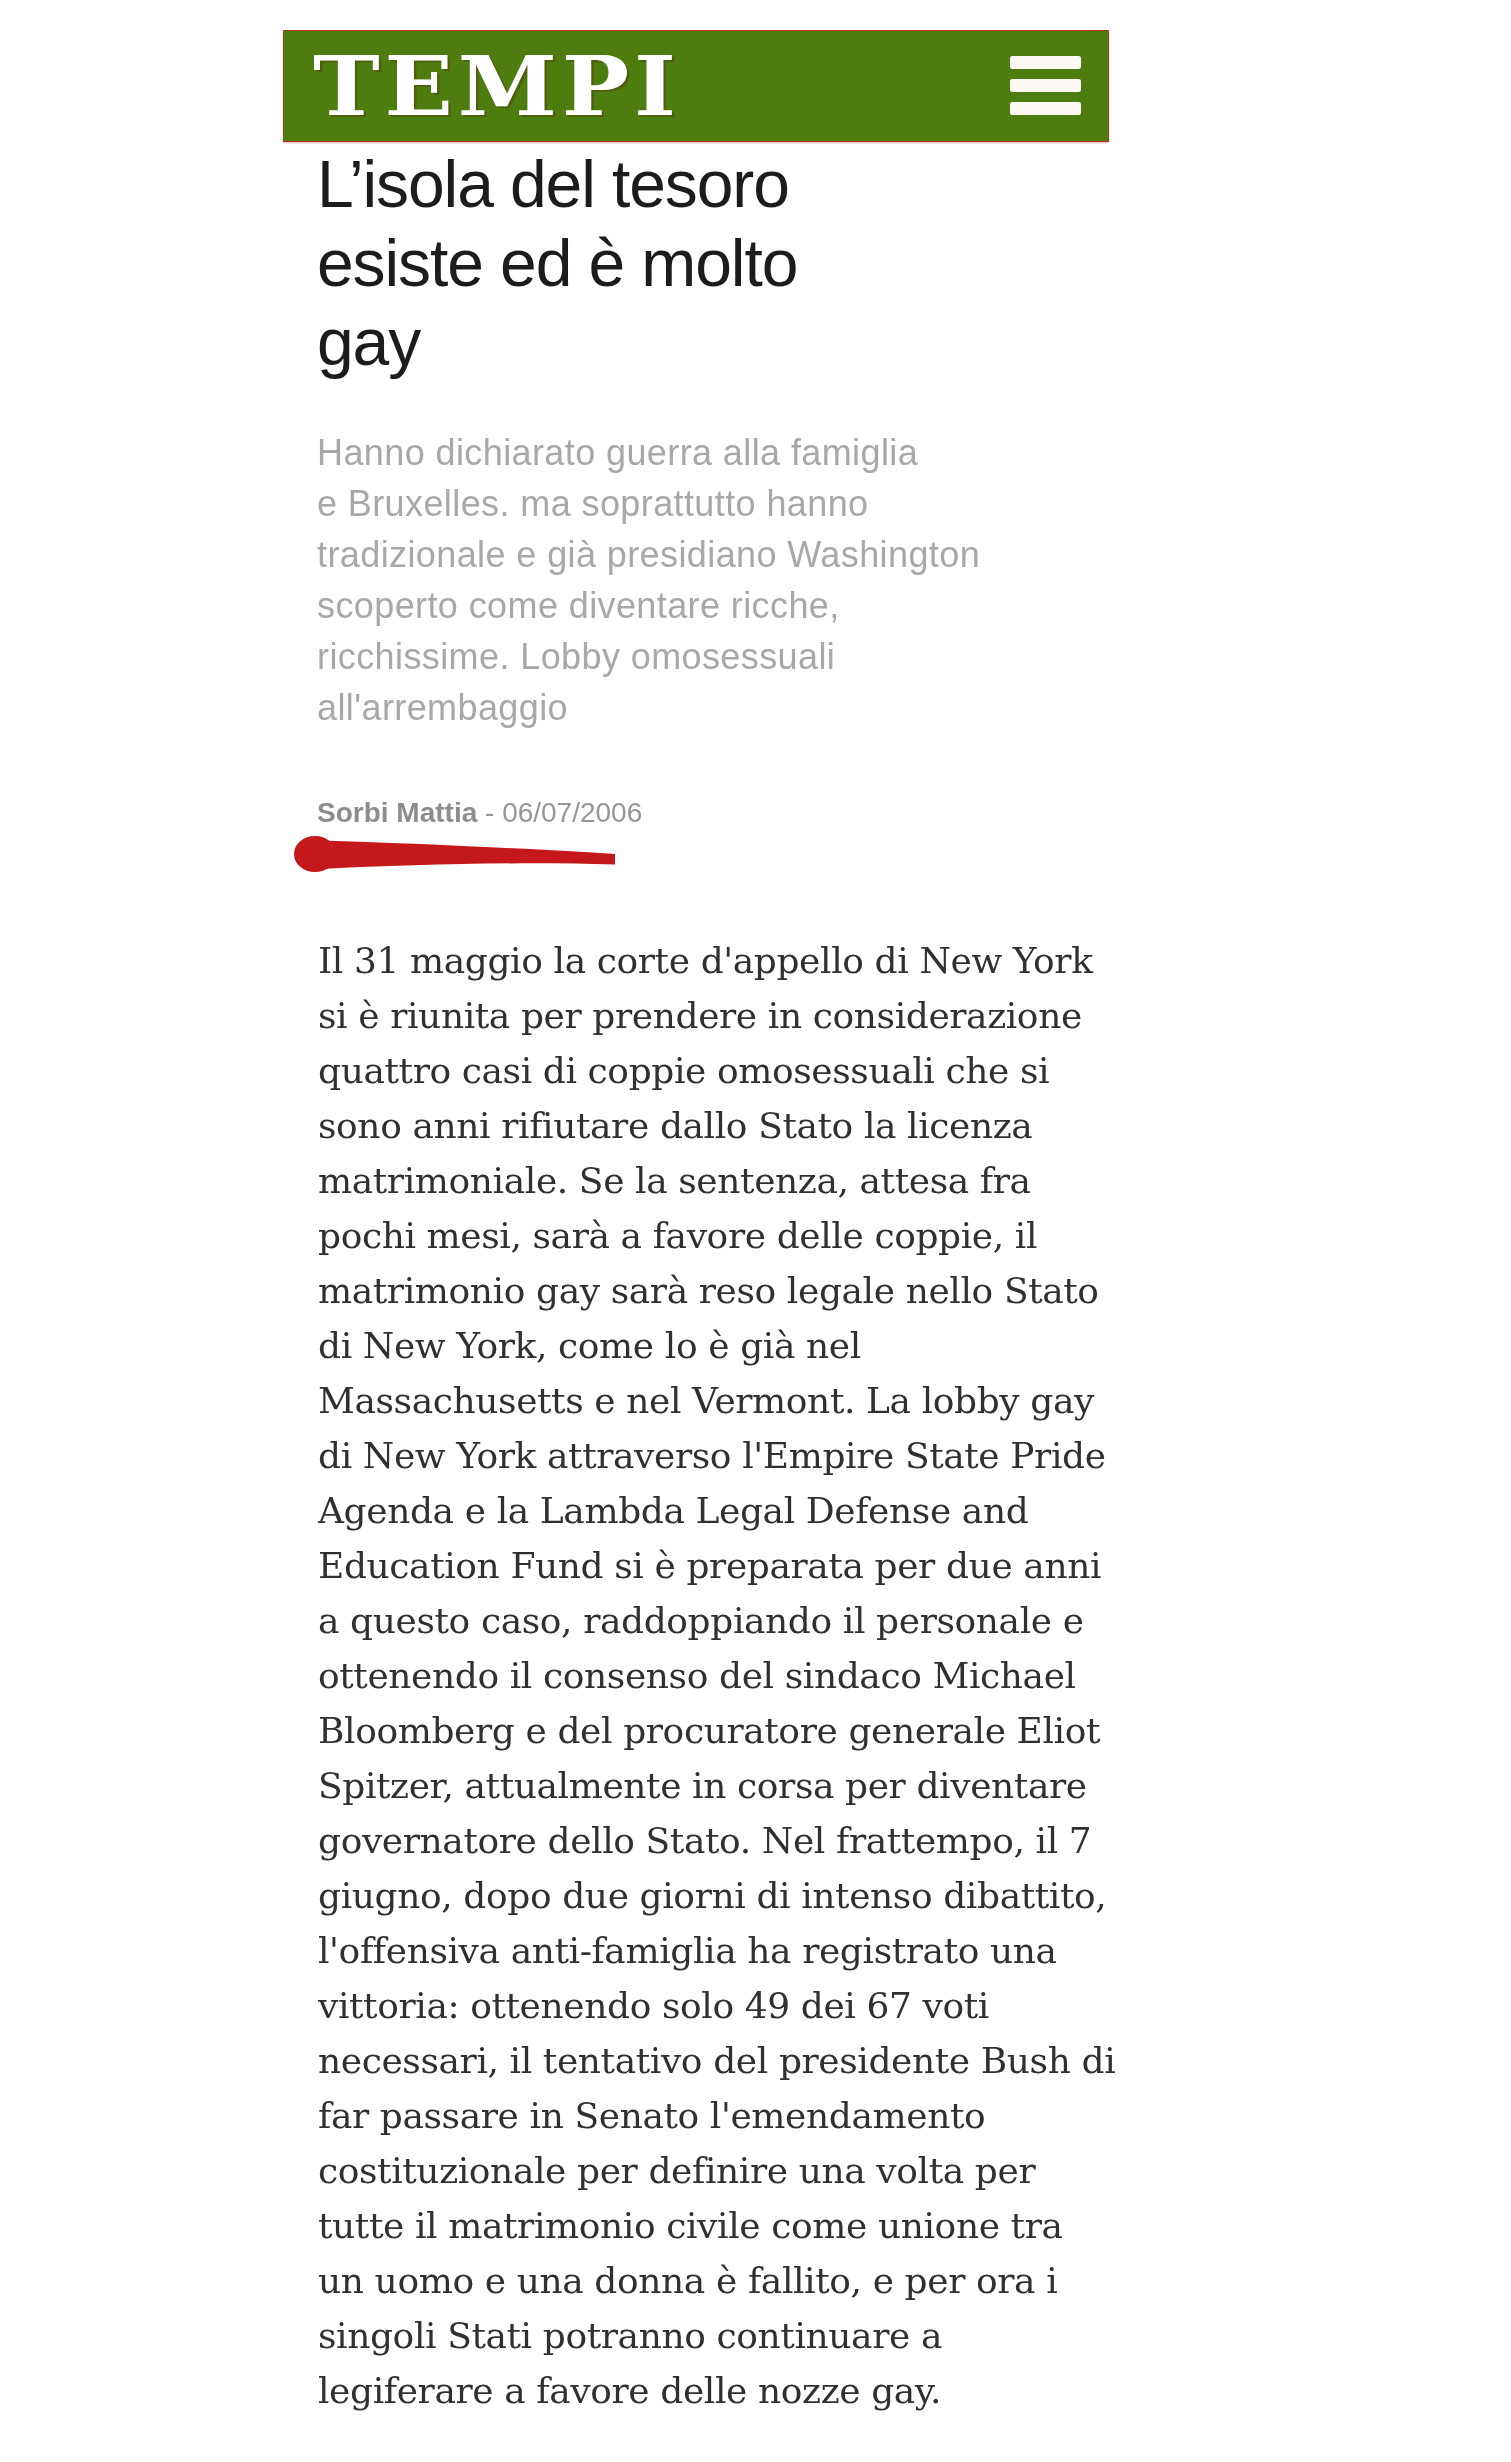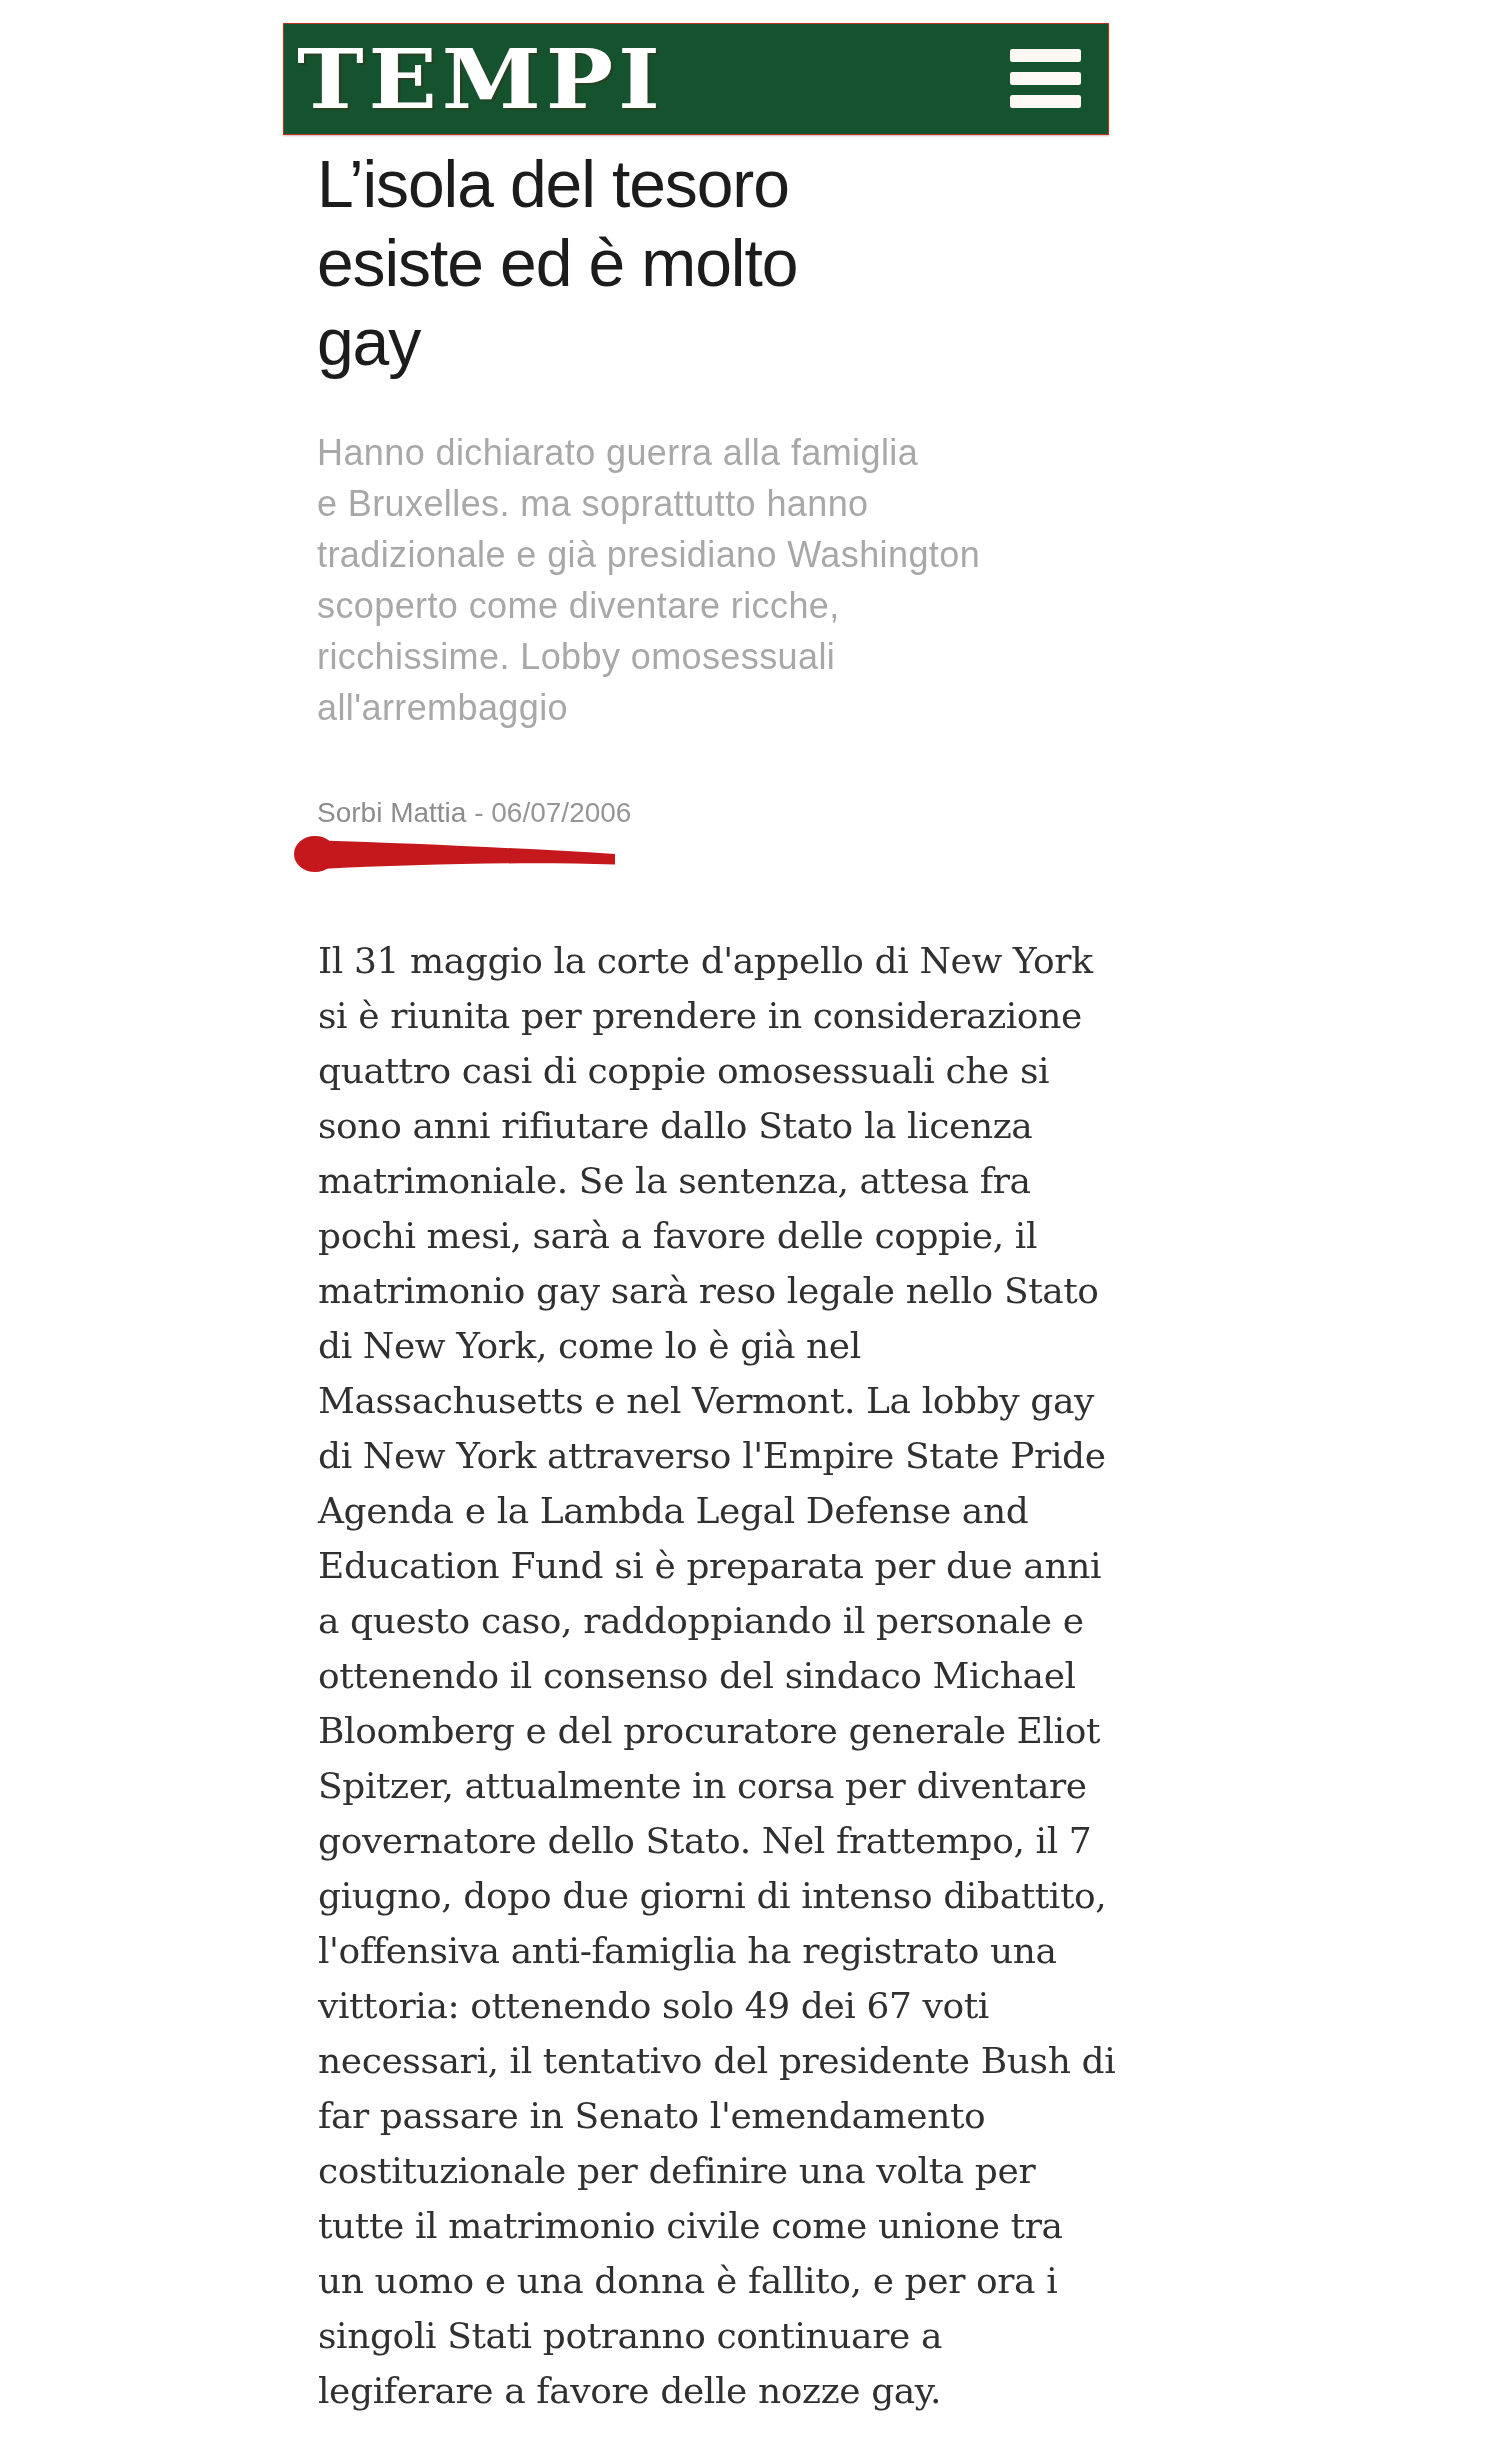--- a/index.html
+++ b/index.html
@@ -8,28 +8,29 @@
     width: 1511px;
     height: 2462px;
     background: #ffffff;
     overflow: hidden;
     font-family: "Liberation Sans", sans-serif;
   }
 
   
   .masthead {
     position: absolute;
-    left: 283px; top: 23px;
+    left: 283px; top: 30px;
     width: 826px; height: 112px;
-    background: #14532d;
+    background: #4d7c0f;
     border: 1.5px solid #bf3220;
     box-sizing: border-box;
     box-shadow: 0 2.3px 1.5px rgba(120, 30, 18, 0.25);
     display: flex;
     align-items: center;
+    padding-left: 16px;
   }
   .brand {
     font-family: "DejaVu Serif", serif;
     font-weight: bold;
     font-size: 83px;
     line-height: 112px;
     color: #ffffff;
     letter-spacing: 4.5px;
     padding-left: 12px;
     transform: scaleX(1.08);
@@ -84,21 +85,21 @@
 
   
   .byline {
     position: absolute;
     left: 317px; top: 796px;
     font-size: 28px;
     line-height: 33px;
     color: #969696;
     white-space: nowrap;
   }
-  .byline .author { font-weight: 400; color: #8d8d8d; cursor: pointer; }
+  .byline .author { font-weight: 700; color: #8d8d8d; cursor: pointer; }
   .byline .sep, .byline .date { font-weight: 400; white-space: pre; }
 
   
   .marker {
     position: absolute;
     left: 293px; top: 833px;
     width: 326px; height: 42px;
   }
 
   

